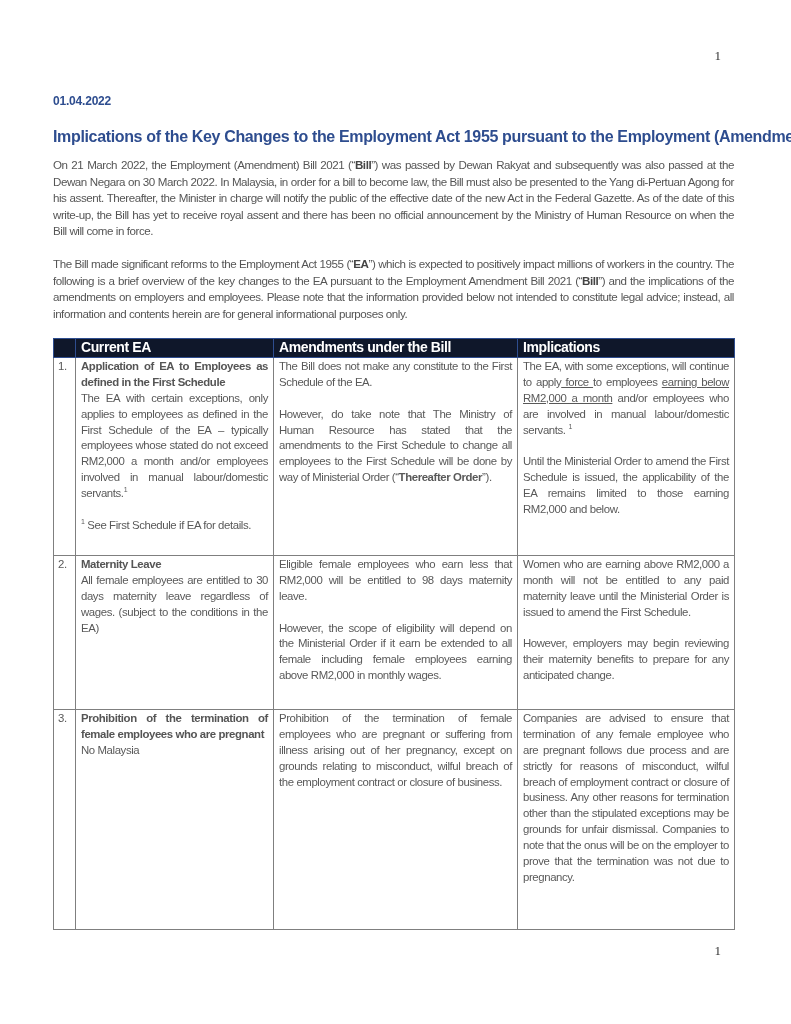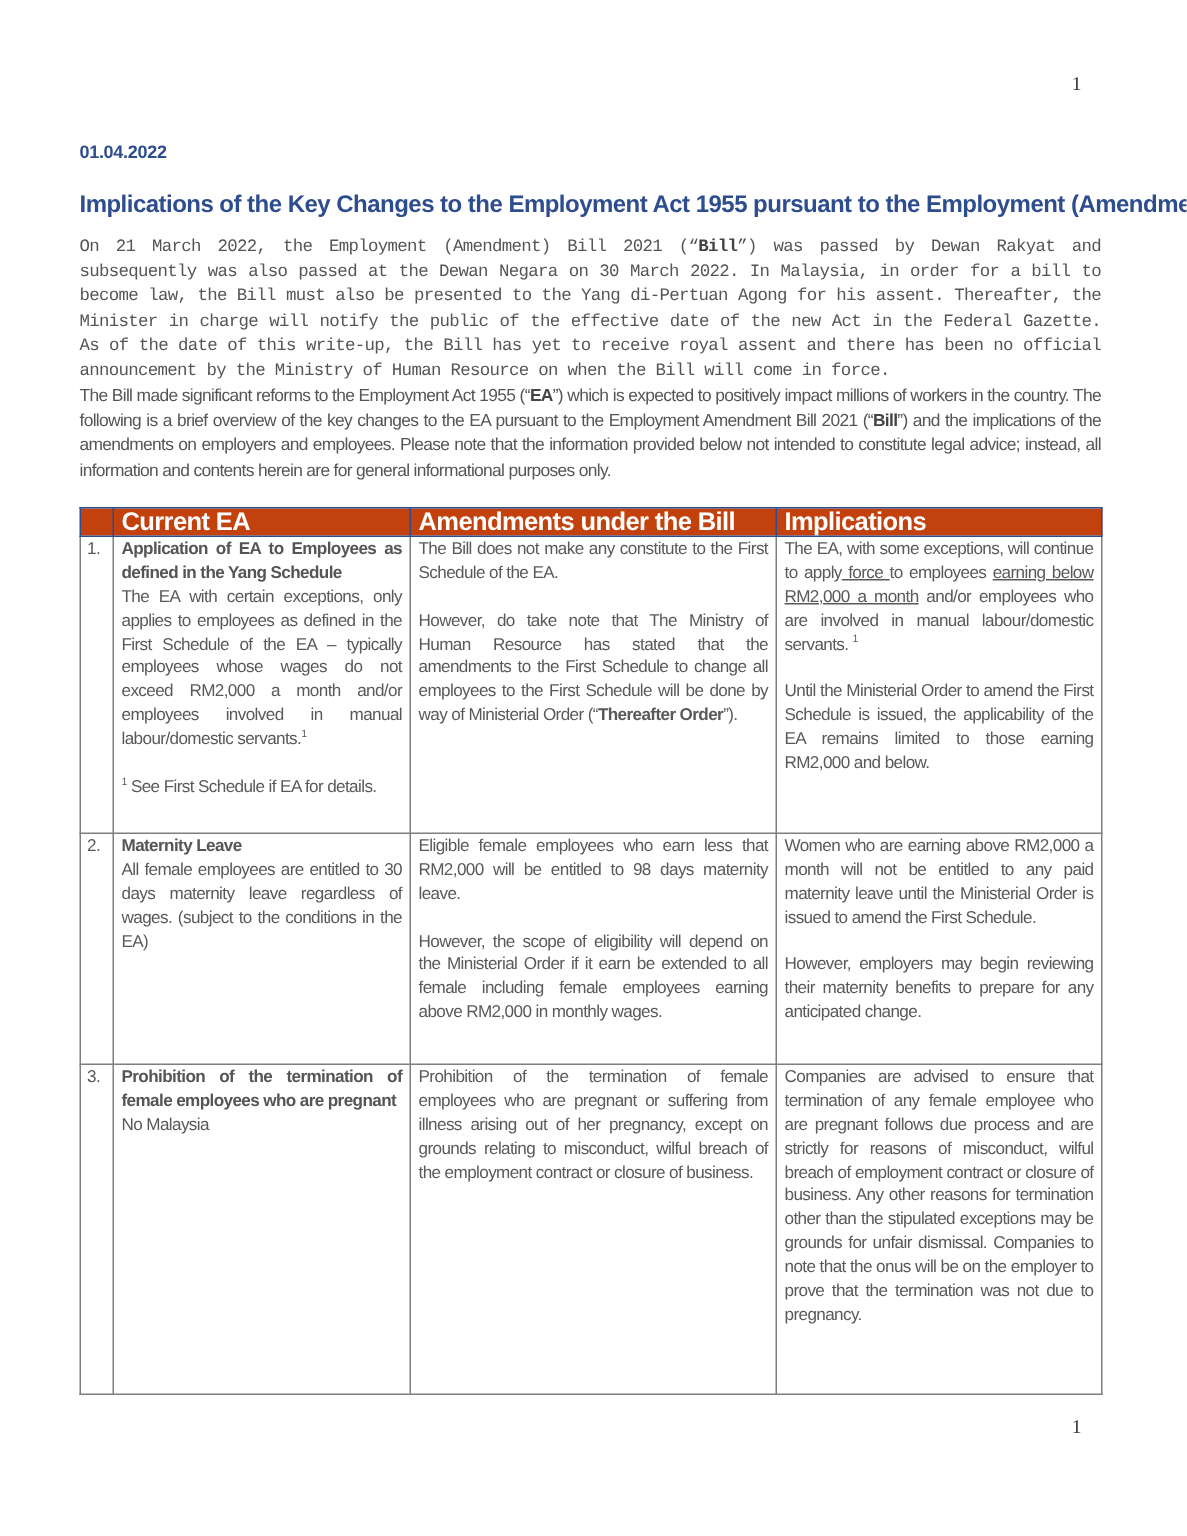--- a/index.html
+++ b/index.html
@@ -23,36 +23,36 @@
     position: absolute; left: 53px; top: 128px;
     font-size: 16px; font-weight: bold; color: #2e4d8f;
     letter-spacing: -0.35px; white-space: nowrap;
   }
   .para {
     position: absolute; left: 53px; width: 681px;
     font-size: 11.6px; line-height: 16.6px; text-align: justify;
     letter-spacing: -0.45px; color: #555;
   }
   .para b { color: #444; }
-  .p1 { top: 157px; font-family: Liberation Mono, monospace; }
+  .p1 { top: 157px; }
   .p2 { top: 256px; }
   table.main {
     position: absolute; left: 53px; top: 338px; width: 681px;
     border-collapse: collapse; table-layout: fixed;
     font-size: 11.4px; line-height: 15.9px; letter-spacing: -0.4px;
     color: #595959;
   }
   table.main td, table.main th {
     border: 1px solid #7f7f7f; vertical-align: top;
     padding: 1px 5px 12px 5px; text-align: justify;
   }
   table.main thead th {
-    background: #c2410c; color: #ffffff; text-align: left;
+    background: #0f172a; color: #ffffff; text-align: left;
     font-weight: bold; padding: 1px 5px; border-color: #2e4d8f;
-    font-size: 17px;
+    font-size: 14px;
   }
   col.c0 { width: 22px; }
   col.c1 { width: 198px; }
   col.c2 { width: 244px; }
   col.c3 { width: 217px; }
   .num { text-align: left !important; padding-left: 4px !important; }
   .bold { font-weight: bold; color: #555; display: block; }
   .gap { display: block; height: 15.9px; }
   .u { text-decoration: underline; }
   sup { font-size: 7px; line-height: 0; }
@@ -82,22 +82,22 @@
       <th></th>
       <th>Current EA</th>
       <th>Amendments under the Bill</th>
       <th>Implications</th>
     </tr>
   </thead>
   <tbody>
     <tr style="height:198px;">
       <td class="num">1.</td>
       <td>
-        <span class="bold">Application of EA to Employees as defined in the Yang Schedule</span>
-        <span>The EA with certain exceptions, only applies to employees as defined in the First Schedule of the EA – typically employees whose wages do not exceed RM2,000 a month and/or employees involved in manual labour/domestic servants.</span><sup>1</sup>
+        <span class="bold">Application of EA to Employees as defined in the First Schedule</span>
+        <span>The EA with certain exceptions, only applies to employees as defined in the First Schedule of the EA – typically employees whose stated do not exceed RM2,000 a month and/or employees involved in manual labour/domestic servants.</span><sup>1</sup>
         <span class="gap"></span>
         <span class="foot"><sup>1</sup><span> See First Schedule if EA for details.</span></span>
       </td>
       <td>
         <span>The Bill does not make any constitute to the First Schedule of the EA.</span>
         <span class="gap"></span>
         <span><span>However, do take note that The Ministry of Human Resource has stated that the amendments to the First Schedule to change all employees to the First Schedule will be done by way of Ministerial Order (“</span><b>Thereafter Order</b><span>”).</span></span>
       </td>
       <td>
         <span><span>The EA, with some exceptions, will continue to apply</span><span class="u"> force </span><span>to employees </span><span class="u">earning below RM2,000 a month</span><span> and/or employees who are involved in manual labour/domestic servants. </span><sup>1</sup></span>

